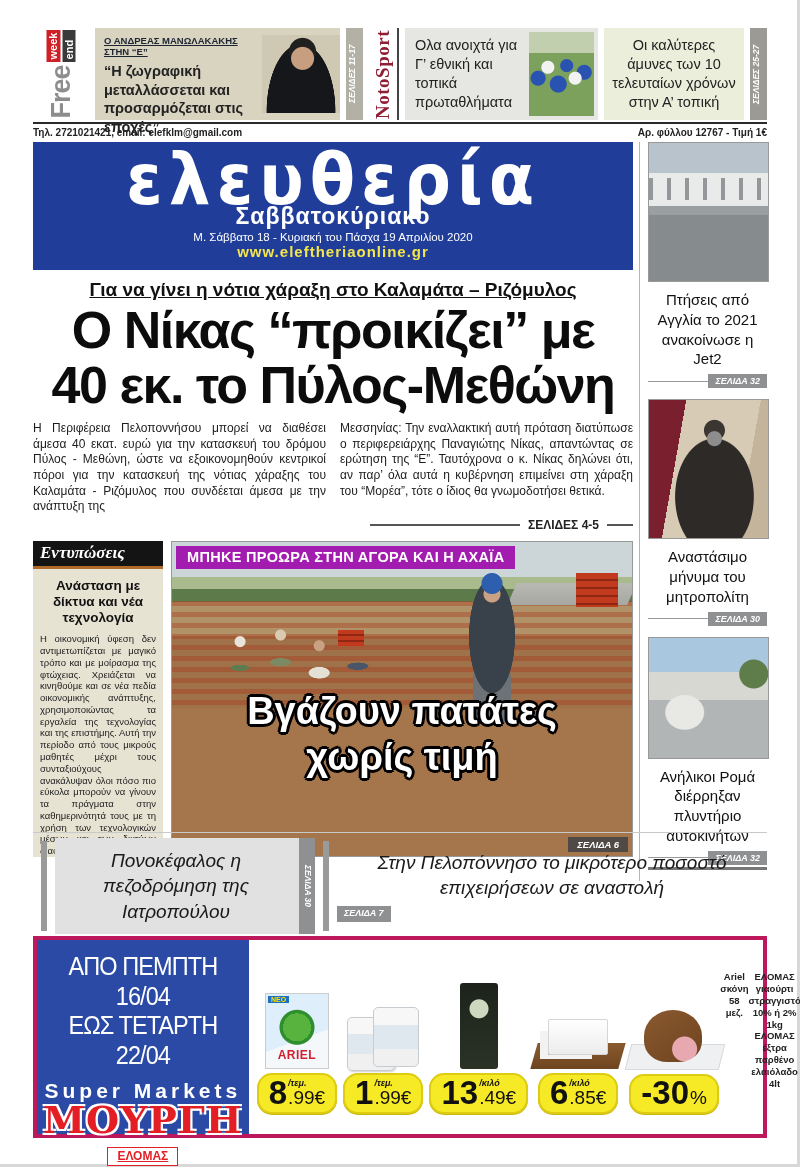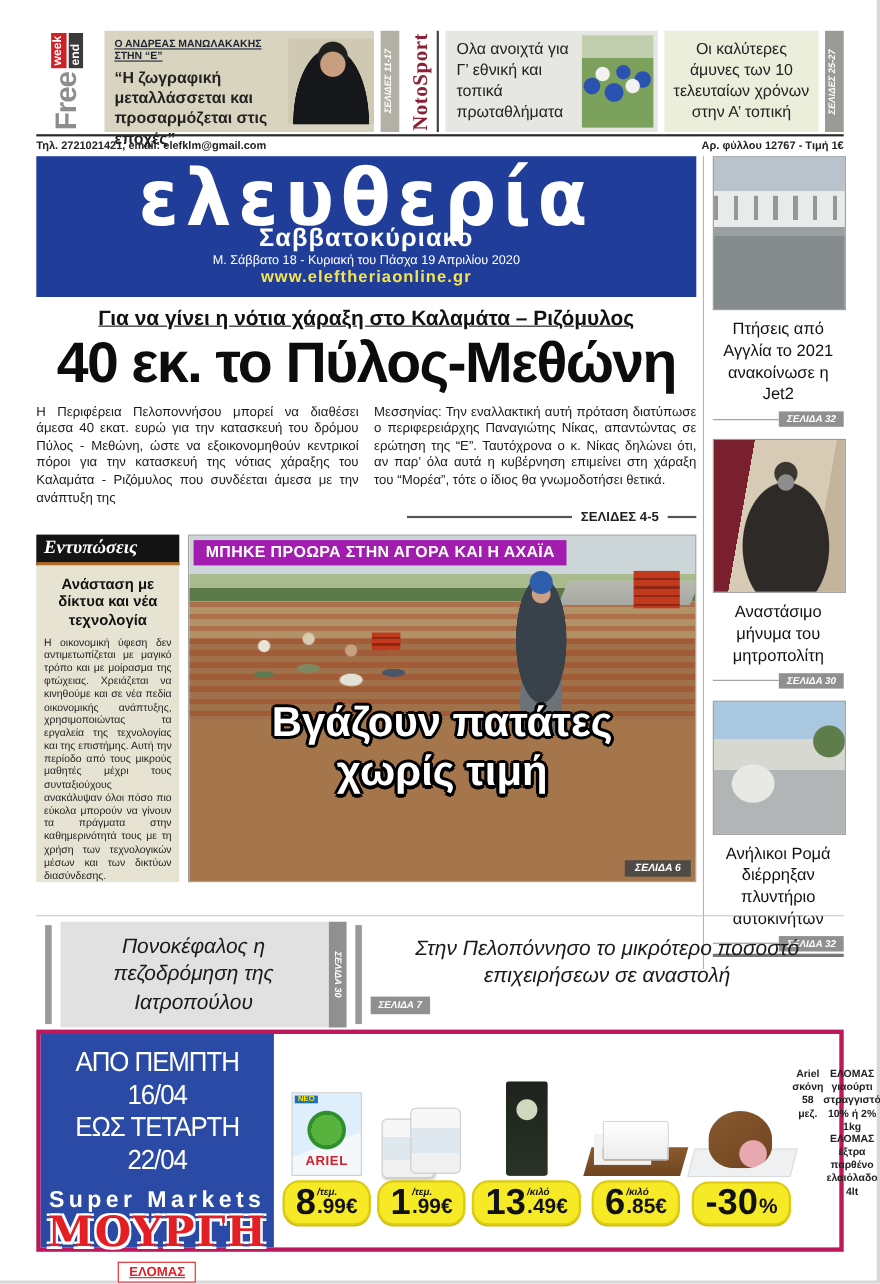--- a/index.html
+++ b/index.html
@@ -192,21 +192,21 @@
       background:#eef0f2; border:1px solid #d8dade; transform:skewX(-14deg);}
   .pi-turkey::after {content:""; position:absolute; left:16px; bottom:8px; width:58px; height:52px;
       border-radius:50% 50% 40% 40%; background:
       radial-gradient(circle at 70% 75%, #e8a8b0 0 12px, transparent 13px),
       linear-gradient(145deg, #8a5a30, #6e431f);}
   .p-tag {background:#f6e926; border:2px solid #ddcc12; border-radius:15px; padding:3px 10px 5px;
           display:flex; align-items:flex-end; gap:1px; box-shadow:0 1px 0 #c9b90e;}
   .p-int {font-size:33px; font-weight:800; line-height:.85; color:#111;}
   .p-frac {display:flex; flex-direction:column; align-items:flex-start;}
   .p-unit {font-size:9px; font-weight:bold; font-style:italic; color:#111;}
-  .p-dec {font-size:19px; font-weight:700; line-height:1; color:#111;}
+  .p-dec {font-size:19px; font-weight:400; line-height:1; color:#111;}
   .ad-captions {display:flex; margin-top:5px;}
   .cap {font-size:9.5px; font-weight:bold; text-align:center; white-space:pre-line; color:#222; line-height:1.25;}
   .cap1 {flex:0 0 19%;}
   .cap2 {flex:0 0 40%;}
   .cap3 {flex:1;}
 </style>
 </head>
 <body>
 
 <div class="page">
@@ -261,20 +261,21 @@
 
       <div class="masthead">
         <div class="mast-logo">ελευθερία</div>
         <div class="mast-edition">Σαββατοκύριακο</div>
         <div class="mast-date">Μ. Σάββατο 18 - Κυριακή του Πάσχα 19 Απριλίου 2020</div>
         <div class="mast-url">www.eleftheriaonline.gr</div>
       </div>
 
       <div class="kicker">Για να γίνει η νότια χάραξη στο Καλαμάτα – Ριζόμυλος</div>
       <div class="headline">
+        <div>Ο Νίκας “προικίζει” με</div>
         <div>40 εκ. το Πύλος-Μεθώνη</div>
       </div>
 
       <div class="lead-body">
         <div class="lead-col">Η Περιφέρεια Πελοποννήσου μπορεί να διαθέσει άμεσα 40 εκατ. ευρώ για την κατασκευή του δρόμου Πύλος - Μεθώνη, ώστε να εξοικονομηθούν κεντρικοί πόροι για την κατασκευή της νότιας χάραξης του Καλαμάτα - Ριζόμυλος που συνδέεται άμεσα με την ανάπτυξη της</div>
         <div class="lead-col">Μεσσηνίας: Την εναλλακτική αυτή πρόταση διατύπωσε ο περιφερειάρχης Παναγιώτης Νίκας, απαντώντας σε ερώτηση της “Ε”. Ταυτόχρονα ο κ. Νίκας δηλώνει ότι, αν παρ’ όλα αυτά η κυβέρνηση επιμείνει στη χάραξη του “Μορέα”, τότε ο ίδιος θα γνωμοδοτήσει θετικά.</div>
       </div>
 
       <div class="pages-line">
         <div class="ln-long"></div>

